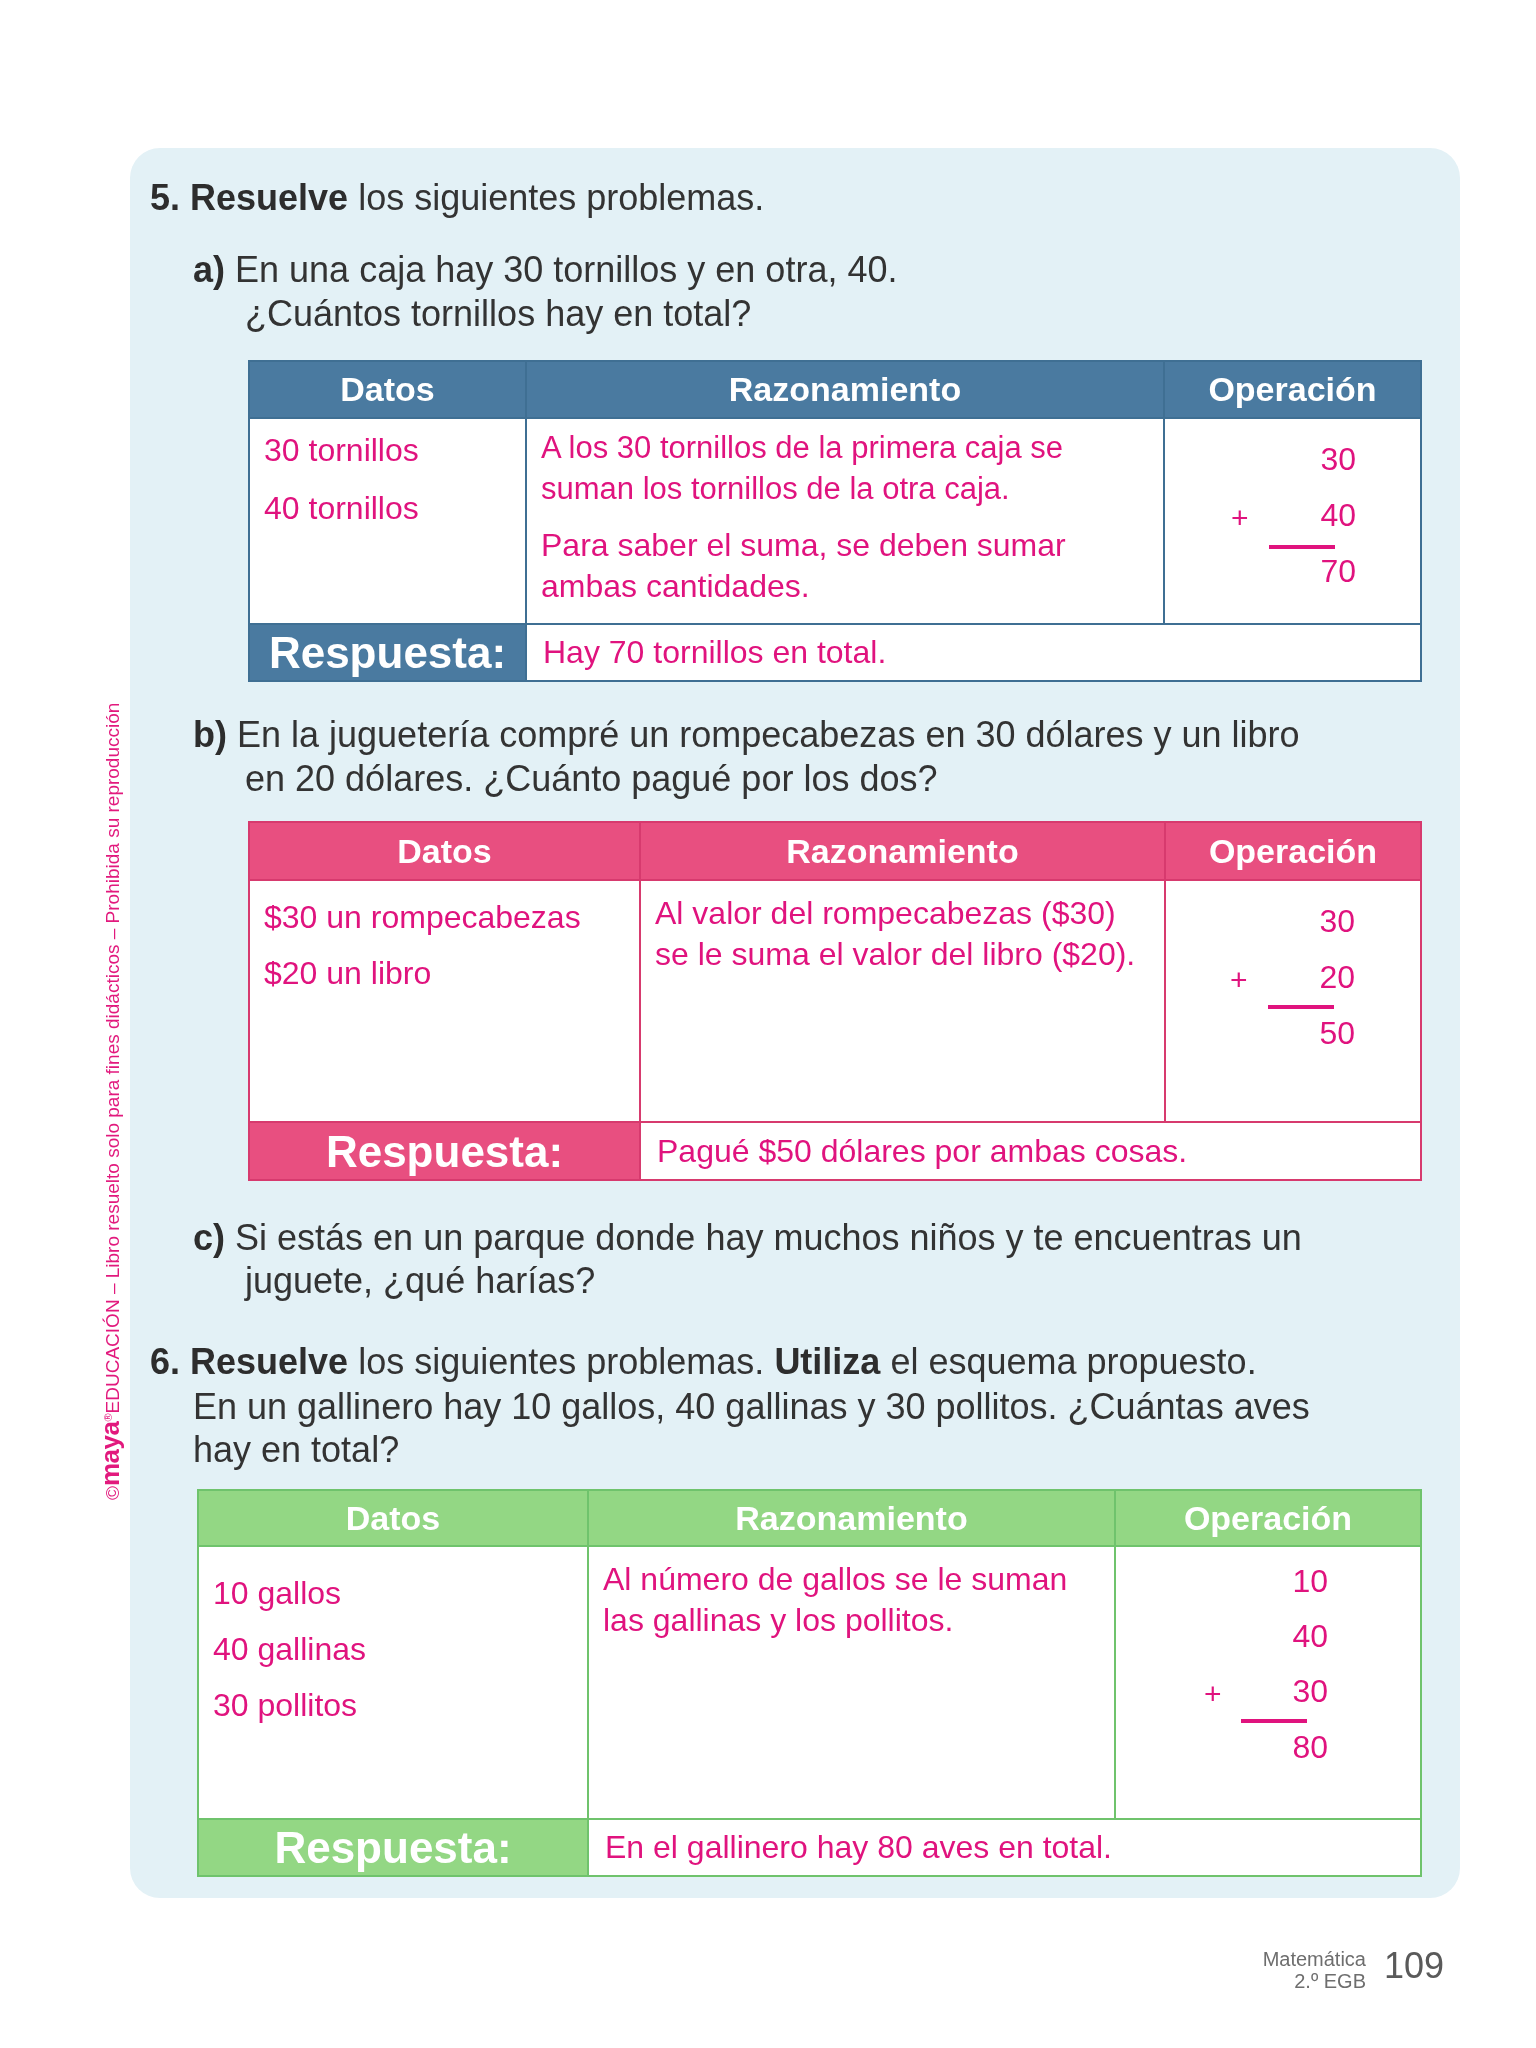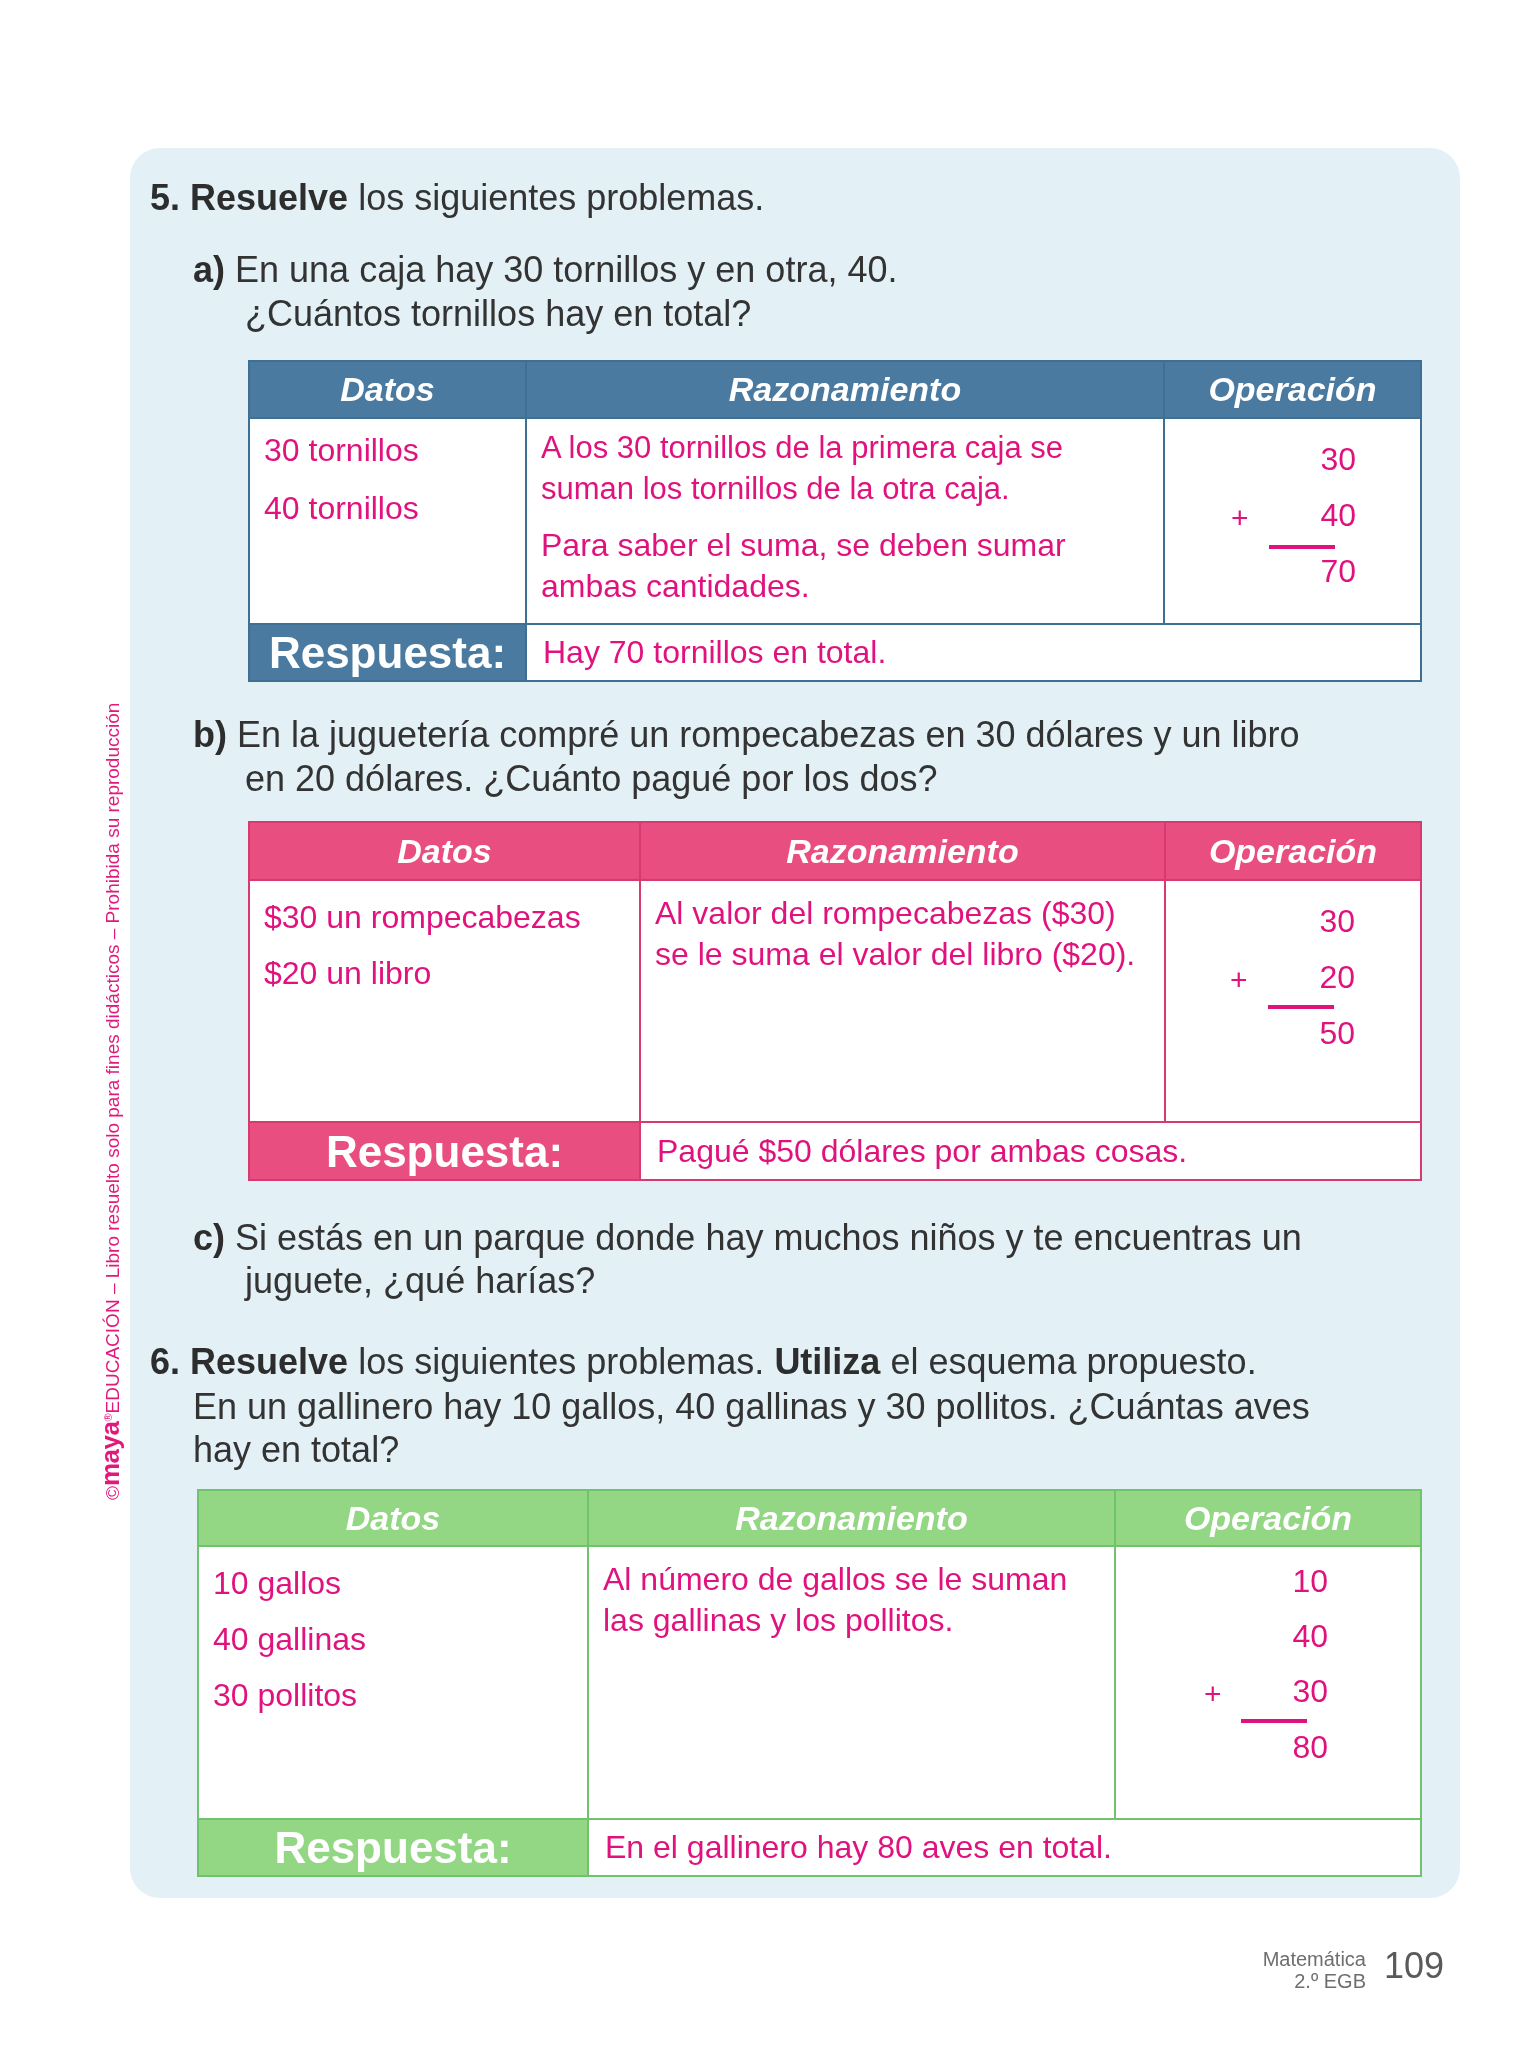--- a/index.html
+++ b/index.html
@@ -9,21 +9,21 @@
            background:#e3f1f6; border-radius:30px; }
   .abs { position:absolute; }
   .q { font-size:36px; line-height:44px; white-space:nowrap; color:#333333; }
   .q b { font-weight:bold; color:#2d2d2d; }
   .side { position:absolute; left:96px; top:1500px; transform-origin:0 0; transform:rotate(-90deg);
           width:940px; font-size:19px; color:#e2197d; white-space:nowrap; line-height:24px; }
   .side .brand { font-weight:bold; font-size:26px; letter-spacing:-0.5px; }
   .side sup { font-size:11px; }
 
   table.t { position:absolute; border-collapse:collapse; table-layout:fixed; background:#ffffff; }
-  table.t th { color:#ffffff; font-weight:bold; font-size:34px; text-align:center; padding:0;font-style:italic; }
+  table.t th { color:#ffffff; font-weight:bold; font-size:34px; text-align:center; padding:0; }
   table.t td { vertical-align:top; font-size:32px; line-height:41px; color:#e0137e; padding:0; }
   table.t td.lbl { color:#ffffff; font-weight:bold; font-size:44px; text-align:center; vertical-align:middle; }
   table.t td.ans { vertical-align:middle; padding-left:16px; }
   .cellpad { padding:10px 14px 0 14px; }
   .cellpad p { margin:0 0 16px 0; }
   .op { position:relative; width:100%; height:100%; }
   .op .n { position:absolute; font-size:32px; color:#e0137e; width:60px; text-align:right;margin-left:25px; }
   .op .plus { position:absolute; font-size:30px; color:#e0137e; }
   .op .bar { position:absolute; height:4px; background:#e0137e; }
 
@@ -167,21 +167,21 @@
       <col style="width:306px">
     </colgroup>
   <tbody>
       <tr style="height:56px">
     <th>Datos</th>
     <th>Razonamiento</th>
     <th>Operación</th>
   </tr>
   <tr style="height:271px">
     <td>
-          <div class="cellpad" style="padding-top:8px">
+          <div class="cellpad" style="padding-top:18px">
       <p style="margin-bottom:0;line-height:56px">10 gallos</p>
       <p style="margin-bottom:0;line-height:56px">40 gallinas</p>
       <p style="line-height:56px">30 pollitos</p>
     </div>
         </td>
     <td>
           <div class="cellpad" style="padding-top:12px">
       <p>Al número de gallos se le suman las gallinas y los pollitos.</p>
     </div>
         </td>

